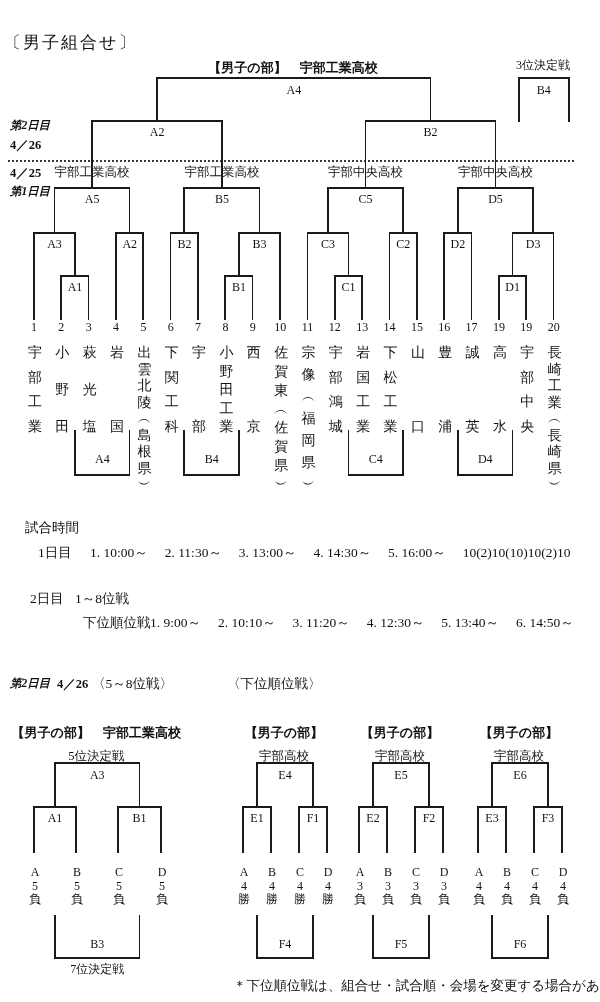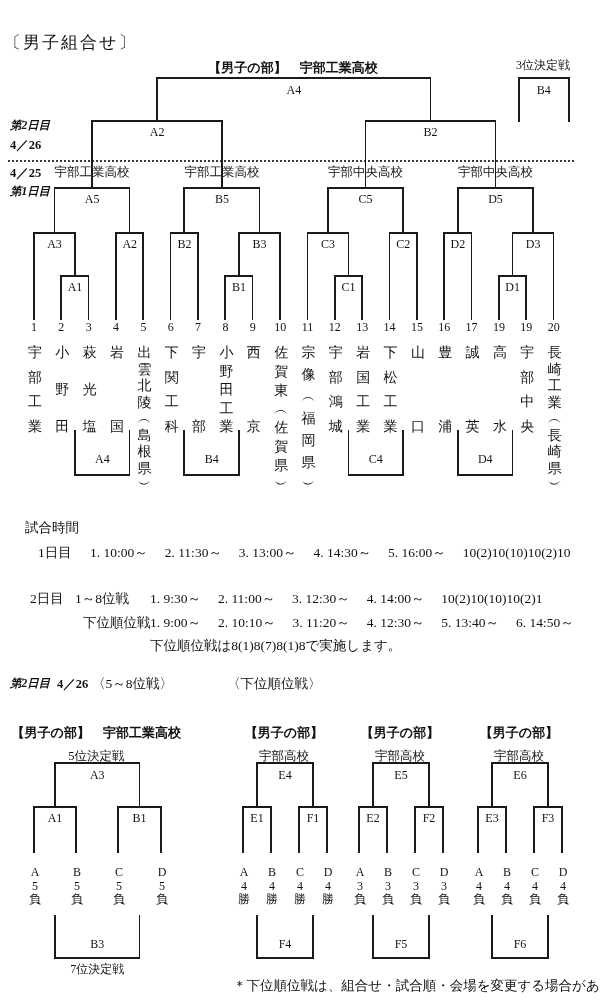--- a/index.html
+++ b/index.html
@@ -437,24 +437,22 @@
       <div class="line" style="left: 547px; top: 915px; width: 1.7px; height: 43.7px;"></div>
       <div class="line" style="left: 491px; top: 957px; width: 57.7px; height: 1.7px;"></div>
       <div class="abs ctr gamelabel" style="left: 480px; top: 938px; width: 80px;">F6</div>
     </div>
 
   <div class="abs sched" style="left:25px;top:521px;">試合時間</div>
   <div class="abs sched" style="left:38px;top:546px;">1日目</div>
   <div class="abs sched" style="left:90px;top:546px;">1. 10:00～　 2. 11:30～　 3. 13:00～　 4. 14:30～　 5. 16:00～　 10(2)10(10)10(2)10</div>
   <div class="abs sched" style="left:30px;top:592px;">2日目</div>
   <div class="abs sched" style="left:75px;top:592px;">1～8位戦</div>
-  <div class="abs sched" style="left:150px;top:592px;">1. 9:30～　 2. 11:00～　 3. 12:30～　 4. 14:00～　 10(2)10(10)10(2)1</div>
   <div class="abs sched" style="left:83px;top:616px;">下位順位戦</div>
   <div class="abs sched" style="left:150px;top:616px;">1. 9:00～　 2. 10:10～　 3. 11:20～　 4. 12:30～　 5. 13:40～　 6. 14:50～</div>
-  <div class="abs sched" style="left:150px;top:639px;">下位順位戦は8(1)8(7)8(1)8で実施します。</div>
 
   <div class="abs dayital" style="left:10px;top:678px;">第2日目</div>
   <div class="abs daydate" style="left:57px;top:678px;">4／26</div>
   <div class="abs sched" style="left:92px;top:677px;">〈5～8位戦〉</div>
   <div class="abs sched" style="left:227px;top:677px;">〈下位順位戦〉</div>
 
   <div class="abs sched" style="left:233px;top:979px;">＊下位順位戦は、組合せ・試合順・会場を変更する場合があります。</div>
 </div>
 
 </body></html>

